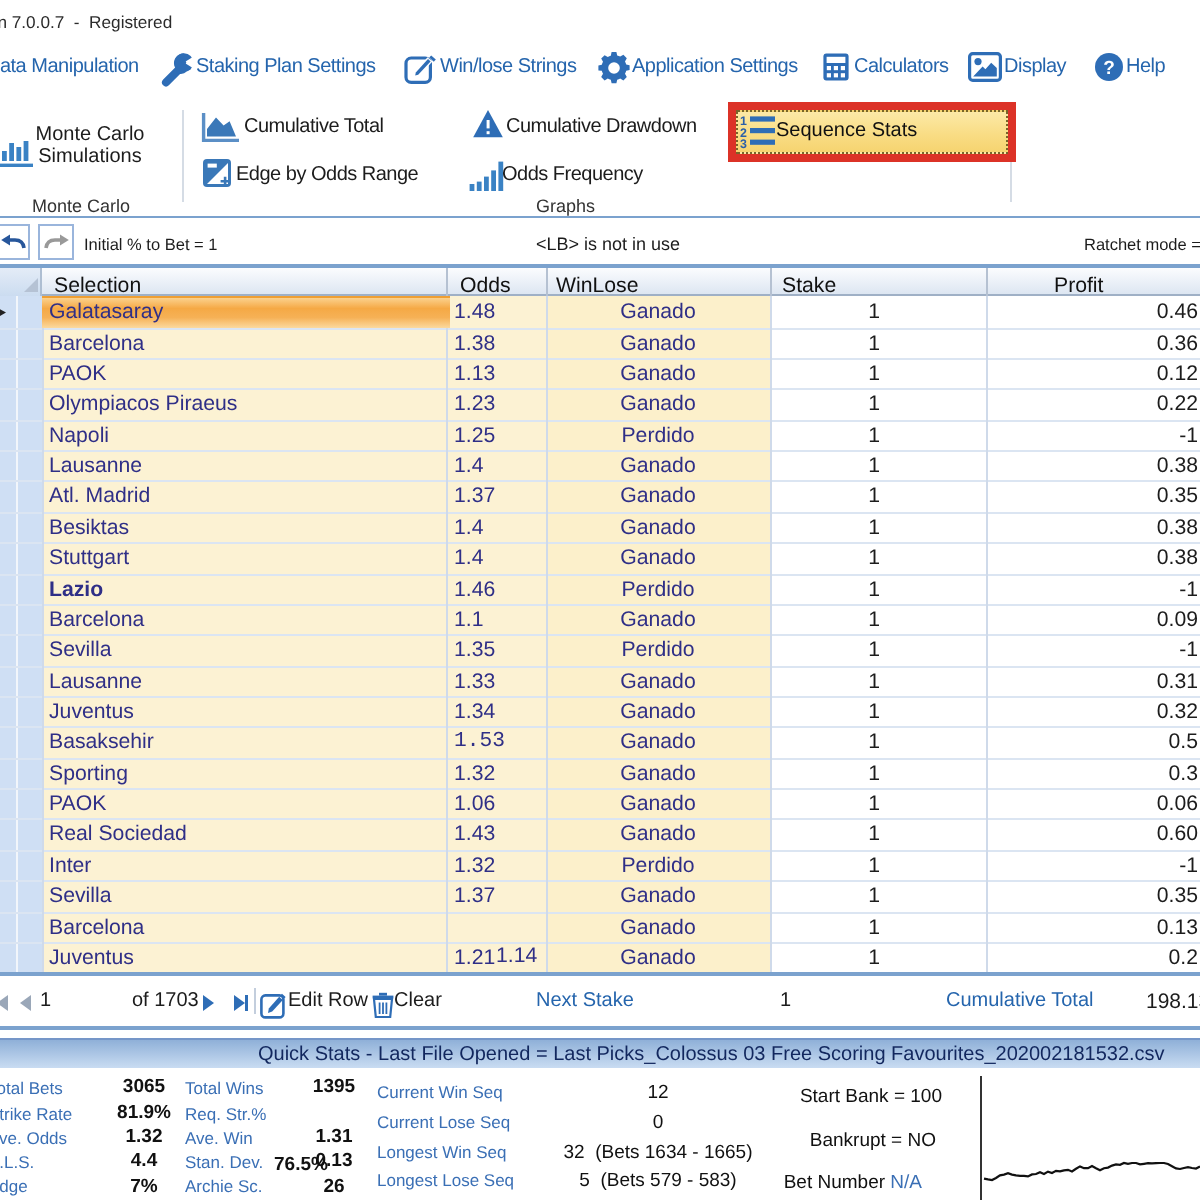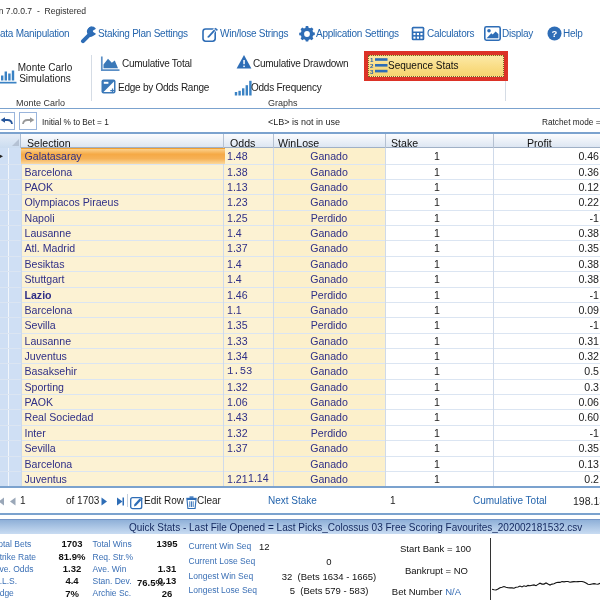--- a/index.html
+++ b/index.html
@@ -320,41 +320,41 @@
   </svg>
 <div class="a" style="left:197px;top:495px;font-size:10px;color:#1c1c1c;">Clear</div>
 <div class="a blue" style="left:268px;top:495px;font-size:10px;">Next Stake</div>
 <div class="a" style="left:390px;top:495px;font-size:10px;color:#1c1c1c;">1</div>
 <div class="a blue" style="left:473px;top:495px;font-size:10px;">Cumulative Total</div>
 <div class="a" style="left:573px;top:495px;font-size:10.5px;color:#1c1c1c;">198.13</div>
 <div class="a" style="left:0;top:513px;width:600px;height:1.5px;background:#7ba2ce;"></div>
 <div class="a" style="left:0;top:519px;width:600px;height:15px;background:linear-gradient(#8fb0d8,#c9dcf2);border-top:1px solid #7596c8;box-sizing:border-box;"></div>
 <div class="a" style="left:129px;top:521.5px;font-size:10px;color:#12275e;">Quick Stats - Last File Opened = Last Picks_Colossus 03 Free Scoring Favourites_202002181532.csv</div>
 <div class="a" style="left:-6px;top:539.1px;font-size:8.5px;color:#3a6fb5;">Total Bets</div>
-<div class="a" style="left:42px;top:538.3px;width:60px;text-align:center;font-size:9.5px;font-weight:bold;color:#111;">1703</div>
+<div class="a" style="left:42px;top:538.3px;width:60px;text-align:center;font-size:9.5px;font-weight:bold;color:#111;">3065</div>
 <div class="a" style="left:-6px;top:552.1px;font-size:8.5px;color:#3a6fb5;">Strike Rate</div>
 <div class="a" style="left:42px;top:551.3px;width:60px;text-align:center;font-size:9.5px;font-weight:bold;color:#111;">81.9%</div>
 <div class="a" style="left:-6px;top:564.1px;font-size:8.5px;color:#3a6fb5;">Ave. Odds</div>
 <div class="a" style="left:42px;top:563.3px;width:60px;text-align:center;font-size:9.5px;font-weight:bold;color:#111;">1.32</div>
 <div class="a" style="left:-6px;top:575.5px;font-size:8.5px;color:#3a6fb5;">E.L.S.</div>
 <div class="a" style="left:42px;top:574.7px;width:60px;text-align:center;font-size:9.5px;font-weight:bold;color:#111;">4.4</div>
 <div class="a" style="left:-6px;top:588.3px;font-size:8.5px;color:#3a6fb5;">Edge</div>
 <div class="a" style="left:42px;top:587.5px;width:60px;text-align:center;font-size:9.5px;font-weight:bold;color:#111;">7%</div>
 <div class="a" style="left:92.5px;top:539.1px;font-size:8.5px;color:#3a6fb5;">Total Wins</div>
 <div class="a" style="left:137px;top:538.3px;width:60px;text-align:center;font-size:9.5px;font-weight:bold;color:#111;">1395</div>
 <div class="a" style="left:92.5px;top:552.1px;font-size:8.5px;color:#3a6fb5;">Req. Str.%</div>
 <div class="a" style="left:137px;top:577px;width:60px;text-align:left;font-size:9.5px;font-weight:bold;color:#111;">76.5%</div>
 <div class="a" style="left:92.5px;top:564.1px;font-size:8.5px;color:#3a6fb5;">Ave. Win</div>
 <div class="a" style="left:137px;top:563.3px;width:60px;text-align:center;font-size:9.5px;font-weight:bold;color:#111;">1.31</div>
 <div class="a" style="left:92.5px;top:575.5px;font-size:8.5px;color:#3a6fb5;">Stan. Dev.</div>
 <div class="a" style="left:137px;top:574.7px;width:60px;text-align:center;font-size:9.5px;font-weight:bold;color:#111;">0.13</div>
 <div class="a" style="left:92.5px;top:588.3px;font-size:8.5px;color:#3a6fb5;">Archie Sc.</div>
 <div class="a" style="left:137px;top:587.5px;width:60px;text-align:center;font-size:9.5px;font-weight:bold;color:#111;">26</div>
 <div class="a" style="left:188.5px;top:541.3px;font-size:8.5px;color:#3a6fb5;">Current Win Seq</div>
-<div class="a" style="left:259px;top:540.5px;width:140px;text-align:left;font-size:9.5px;color:#111;">12</div>
+<div class="a" style="left:259px;top:540.5px;width:140px;text-align:center;font-size:9.5px;color:#111;">12</div>
 <div class="a" style="left:188.5px;top:556.3px;font-size:8.5px;color:#3a6fb5;">Current Lose Seq</div>
 <div class="a" style="left:259px;top:555.5px;width:140px;text-align:center;font-size:9.5px;color:#111;">0</div>
 <div class="a" style="left:188.5px;top:571.3px;font-size:8.5px;color:#3a6fb5;">Longest Win Seq</div>
 <div class="a" style="left:259px;top:570.5px;width:140px;text-align:center;font-size:9.5px;color:#111;">32&nbsp;&nbsp;(Bets 1634 - 1665)</div>
 <div class="a" style="left:188.5px;top:585.3px;font-size:8.5px;color:#3a6fb5;">Longest Lose Seq</div>
 <div class="a" style="left:259px;top:584.5px;width:140px;text-align:center;font-size:9.5px;color:#111;">5&nbsp;&nbsp;(Bets 579 - 583)</div>
 <div class="a" style="left:337px;top:543px;width:134px;text-align:right;font-size:9.5px;color:#111;">Start Bank = 100</div>
 <div class="a" style="left:337px;top:564.5px;width:131px;text-align:right;font-size:9.5px;color:#111;">Bankrupt = NO</div>
 <div class="a" style="left:337px;top:586px;width:124px;text-align:right;font-size:9.5px;color:#111;">Bet Number <span style="color:#3a6fb5;">N/A</span></div>
 <svg class="a" style="left:489px;top:537px" width="111" height="63" viewBox="489 537 111 63">

